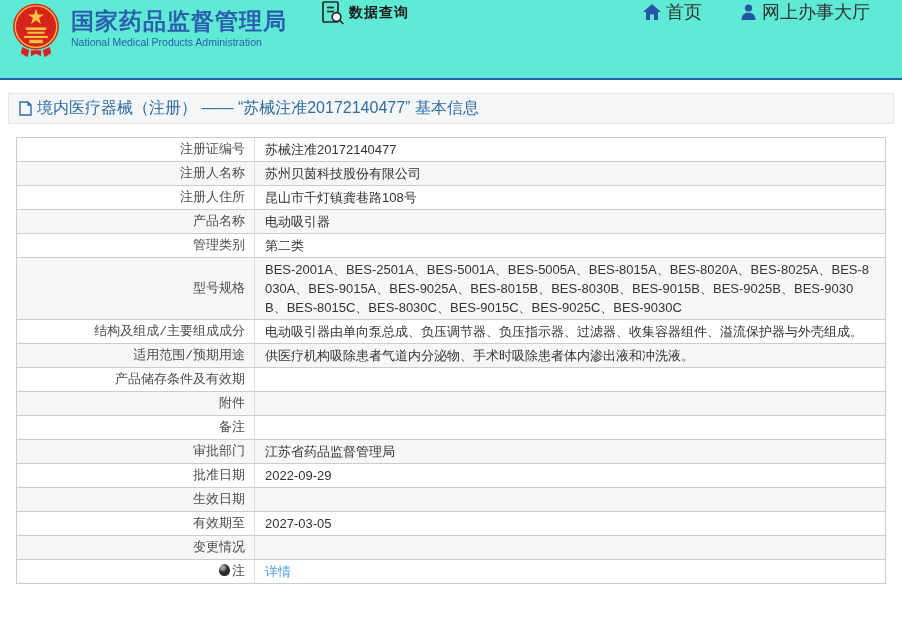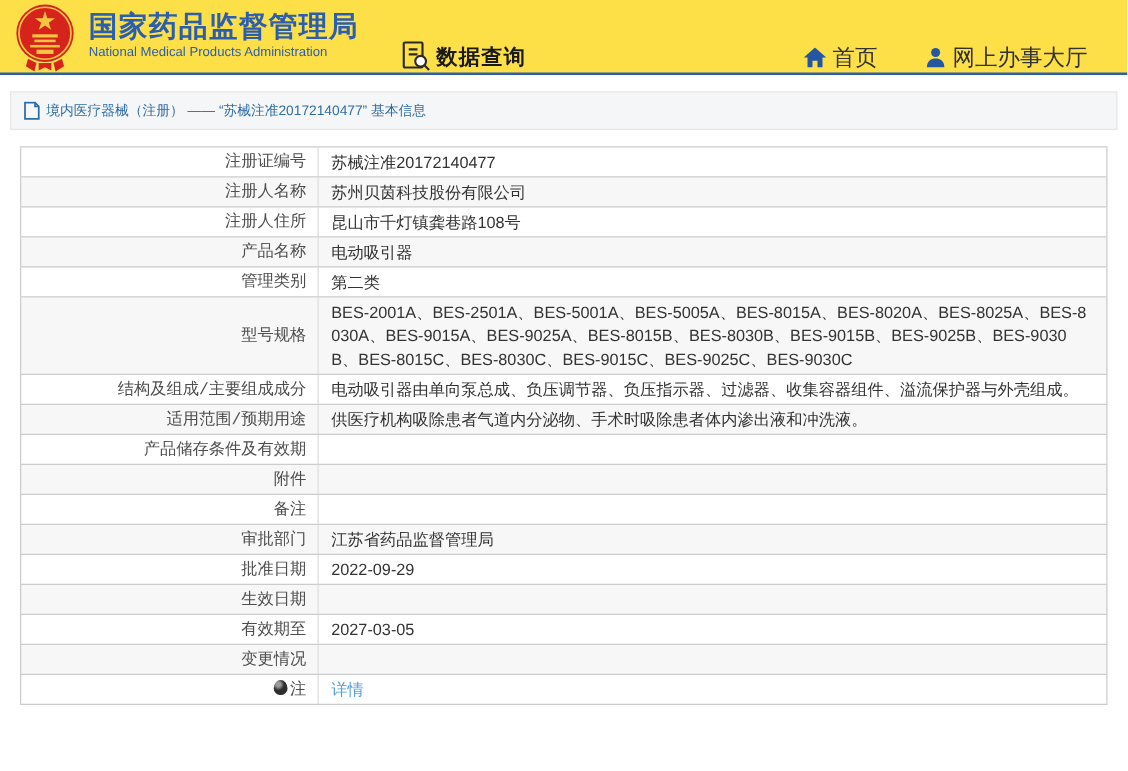--- a/index.html
+++ b/index.html
@@ -17,57 +17,57 @@
   *{box-sizing:border-box;margin:0;padding:0;}
   html,body{width:902px;height:617px;overflow:hidden;}
   body{
     background:#fff;
     font-family:"Liberation Sans","DejaVu Sans",sans-serif;
     color:var(--text-dark);
   }
 
   
   .header{
-    height:60px;
+    height:80px;
     display:flex;
-    align-items:flex-end;
+    align-items:flex-start;
     padding:0 18px 0 10px;
     border-bottom:2px solid var(--brand-blue);
-    background:#fde047;
+    background:#5eead4;
   }
   .logo-group{display:flex;align-items:center;}
   .emblem{width:52px;height:56px;flex:0 0 auto;margin-top:2px;}
   .title-block{margin-left:9px;line-height:1.1;}
   .agency-cn{
     font-size:23px;font-weight:bold;color:var(--brand-blue);
     letter-spacing:1px;white-space:nowrap;
   }
   .agency-en{font-size:10.5px;color:var(--brand-blue);margin-top:3px;white-space:nowrap;}
   .data-query{
     display:flex;align-items:center;margin-left:34px;cursor:pointer;
   }
   .data-query-icon{width:24px;height:26px;margin-right:4px;}
-  .data-query-label{font-size:17px;font-weight:600;color:#1a1a1a;letter-spacing:1px;}
+  .data-query-label{font-size:14px;font-weight:600;color:#1a1a1a;letter-spacing:1px;}
   .header-spacer{flex:1;}
   .nav{display:flex;align-items:center;gap:38px;margin-right:14px;}
   .nav-item{
     display:flex;flex-direction:row;align-items:center;gap:5px;
     cursor:pointer;font-size:18px;color:#333;white-space:nowrap;
   }
   .nav-item svg{display:block;}
 
   
   .breadcrumb-bar{
     margin:13px 8px 0 8px;
     height:31px;
     background:#f5f6f7;
     border:1px solid #e7e7e7;
     display:flex;align-items:center;
     padding-left:10px;
-    font-size:11px;
+    font-size:16px;
     color:var(--breadcrumb-blue);
   }
   .doc-icon{width:13px;height:15px;margin-right:5px;flex:0 0 auto;}
 
   
   .info-table{
     width:870px;
     margin:13px 16px 0 16px;
     border-collapse:collapse;
     font-size:13px;

